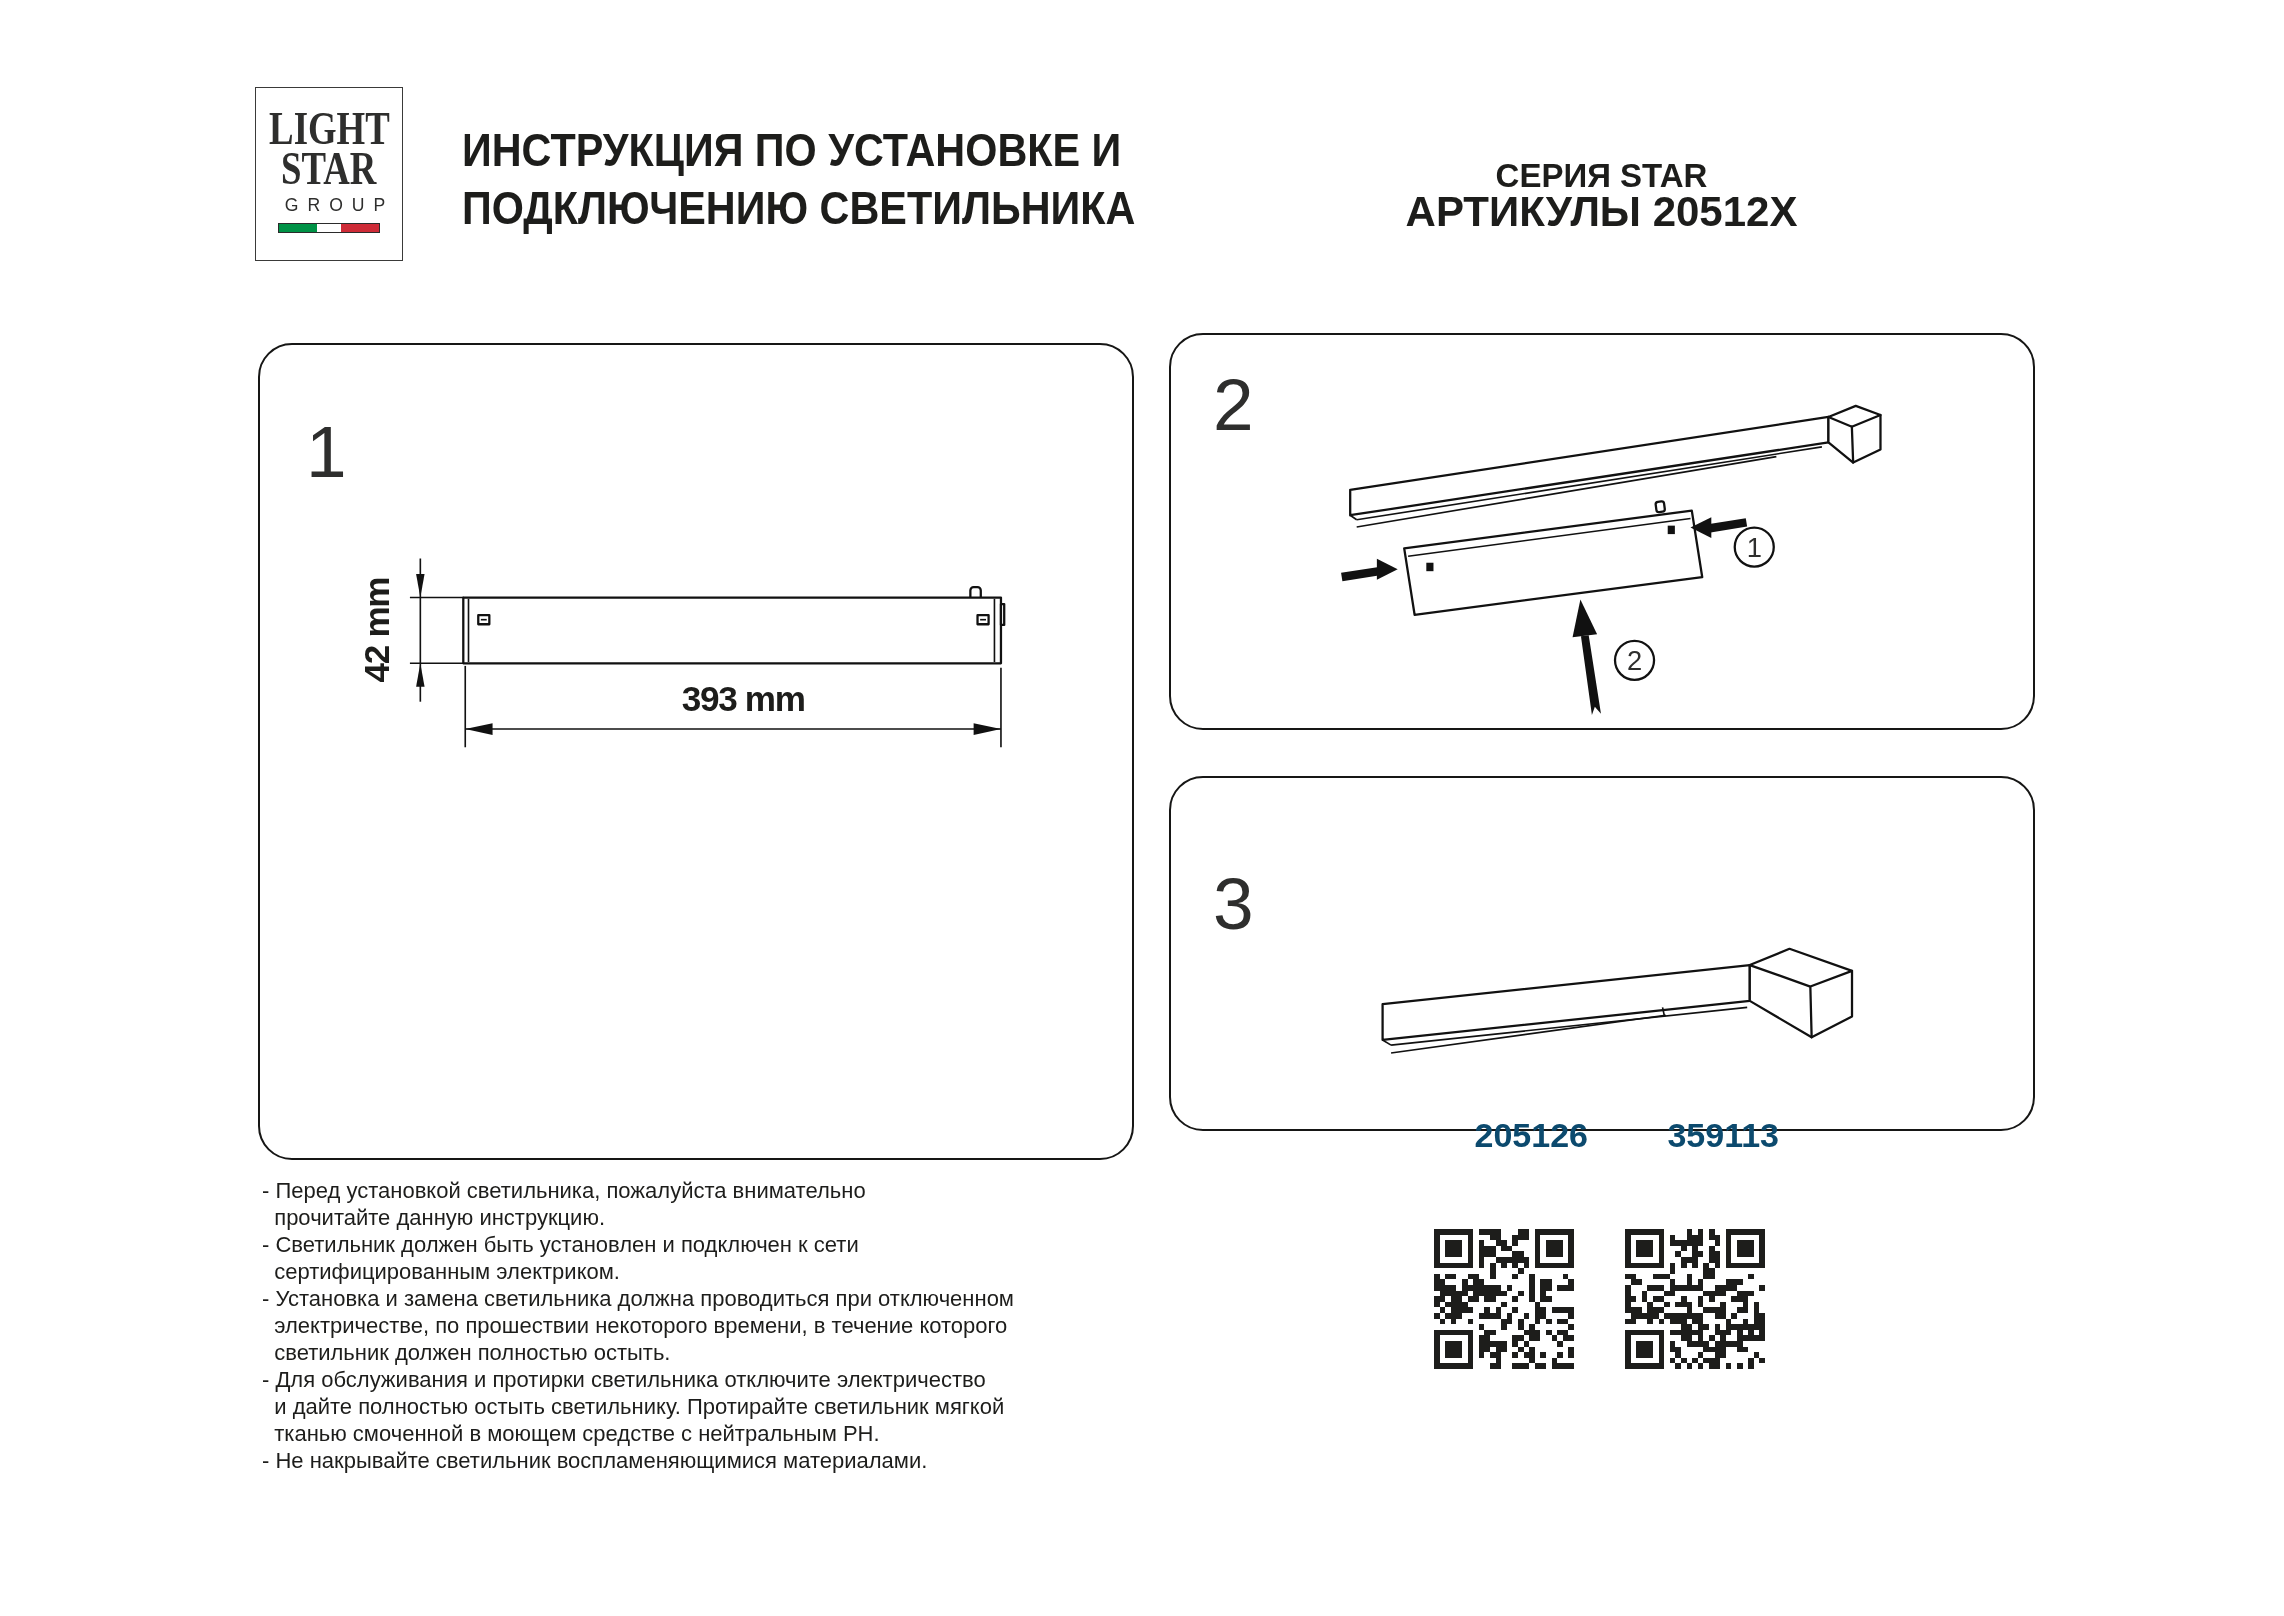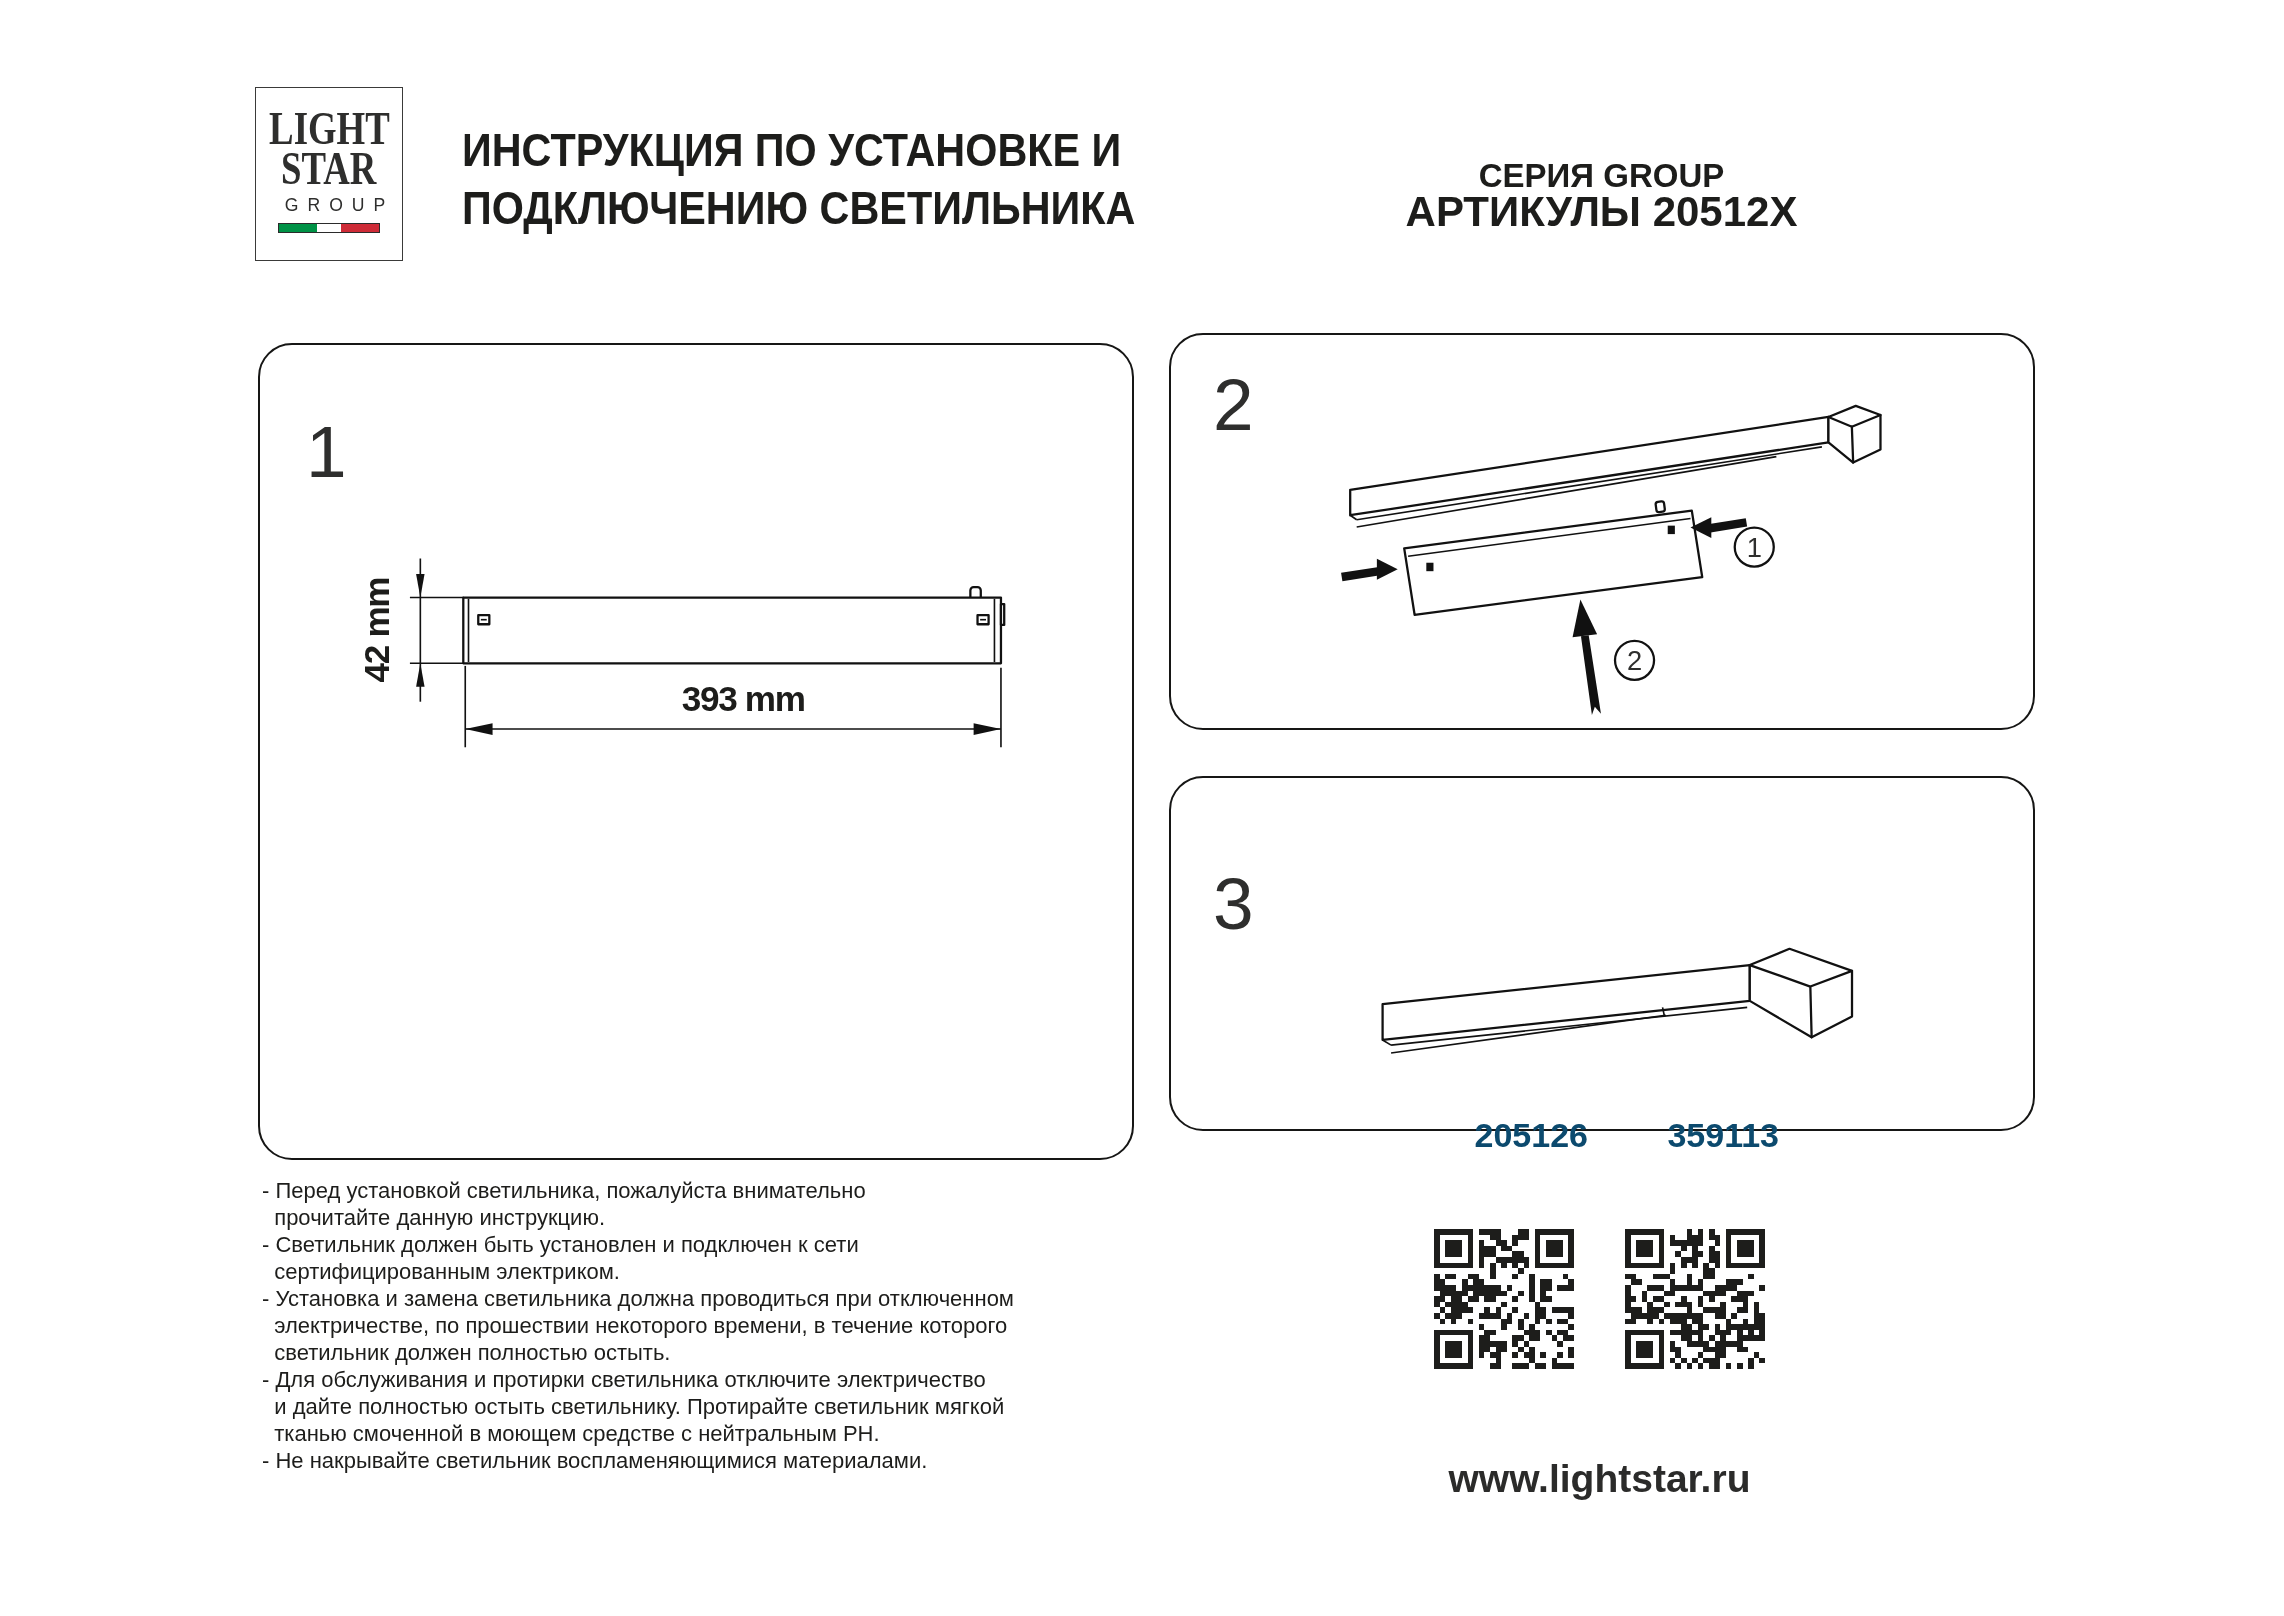--- a/index.html
+++ b/index.html
@@ -72,21 +72,21 @@
       <span class="flag-seg" style="width:38%;background:#ce2b37"></span>
     </div>
   </div>
 
   <div class="doc-title">
     <div>ИНСТРУКЦИЯ ПО УСТАНОВКЕ И</div>
     <div>ПОДКЛЮЧЕНИЮ СВЕТИЛЬНИКА</div>
   </div>
 
   <div class="series-block">
-    <div class="series-line">СЕРИЯ GROUP</div>
+    <div class="series-line">СЕРИЯ STAR</div>
     <div class="articles-line">АРТИКУЛЫ 20512X</div>
   </div>
 
   <div class="panel" id="panel1">
     <div class="step-number" id="num1">1</div>
 
     <svg width="872" height="813" viewBox="0 0 1339 1249">
 
       <rect x="1091" y="372" width="16" height="20" rx="5" class="drawfill"></rect>
 
@@ -827,15 +827,14 @@
         <rect x="11" y="24" width="1" height="1"></rect>
         <rect x="13" y="24" width="1" height="1"></rect>
         <rect x="15" y="24" width="1" height="1"></rect>
         <rect x="16" y="24" width="1" height="1"></rect>
         <rect x="18" y="24" width="1" height="1"></rect>
         <rect x="20" y="24" width="1" height="1"></rect>
         <rect x="22" y="24" width="1" height="1"></rect>
       </svg>
   </div>
 
-  <div class="website">www.lightstar.ru</div>
 </div>
 
 
 </body></html>

